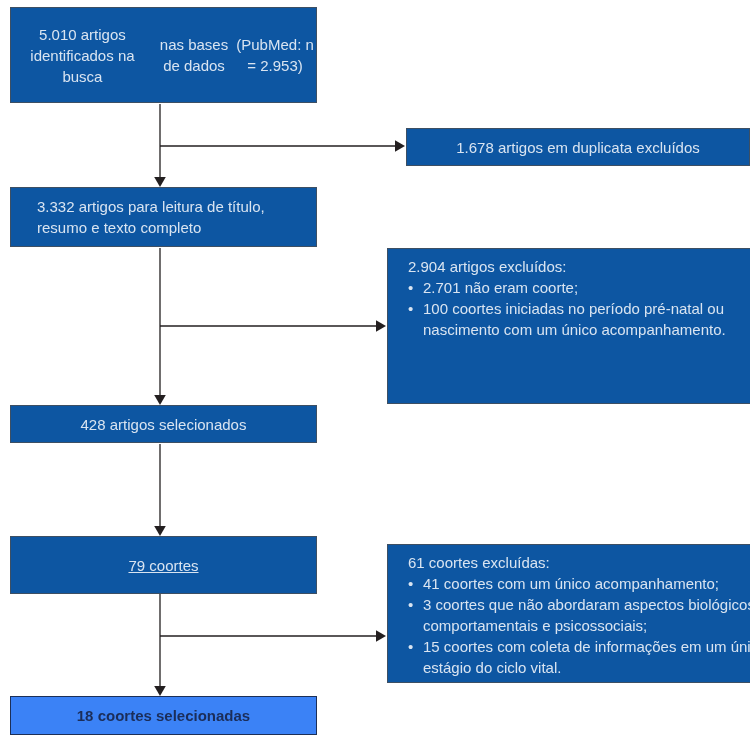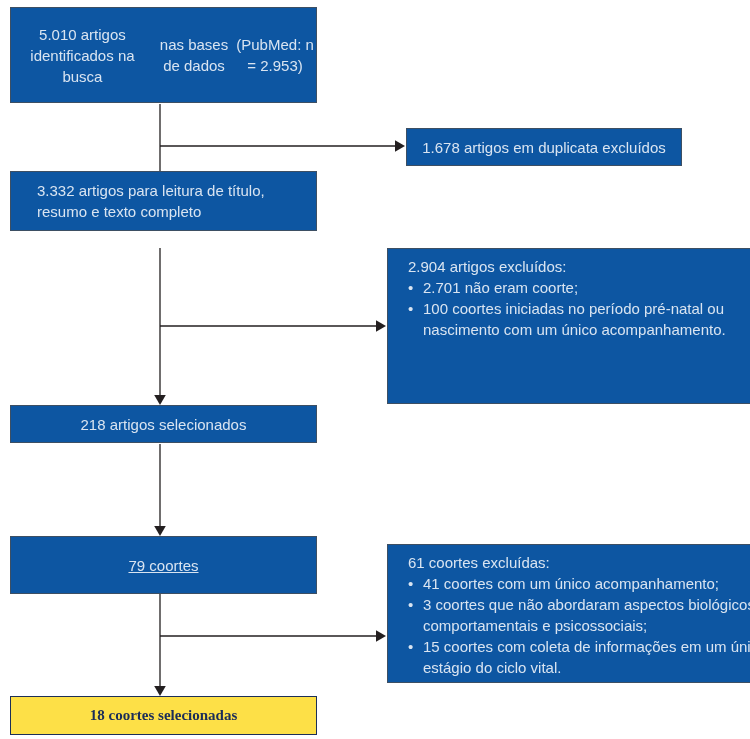--- a/index.html
+++ b/index.html
@@ -32,29 +32,28 @@
     flex-direction: column;
     justify-content: center;
     text-align: left;
     padding-left: 26px;
     padding-right: 8px;
   }
   .box.detail {
     padding: 7px 8px 7px 20px;
   }
   .box.highlight {
-    background: #fde047;
+    background: #3b82f6;
     border: 1.5px solid #1c2f57;
     color: #1b2d59;
     font-weight: bold;
-    font-family: Liberation Serif, serif;
   }
   #box-identified   { left: 10px;  top: 7px;   width: 307px; height: 96px; }
-  #box-duplicates   { left: 406px; top: 128px; width: 276px; height: 38px; }
-  #box-screening    { left: 10px;  top: 171px; width: 307px; height: 60px; }
+  #box-duplicates   { left: 406px; top: 128px; width: 344px; height: 38px; }
+  #box-screening    { left: 10px;  top: 187px; width: 307px; height: 60px; }
   #box-excluded-art { left: 387px; top: 248px; width: 379px; height: 156px; }
   #box-selected-art { left: 10px;  top: 405px; width: 307px; height: 38px; }
   #box-cohorts      { left: 10px;  top: 536px; width: 307px; height: 58px; text-decoration: underline; }
   #box-excluded-coh { left: 387px; top: 544px; width: 397px; height: 139px; }
   #box-final        { left: 10px;  top: 696px; width: 307px; height: 39px; }
   ul.bullets {
     margin: 0;
     padding: 0;
     list-style: none;
   }
@@ -123,21 +122,21 @@
 
   <div class="box detail" id="box-excluded-art">
     <div>2.904 artigos excluídos:</div>
     <ul class="bullets">
       <li>2.701 não eram coorte;</li>
       <li>100 coortes iniciadas no período pré-natal ou nascimento com um único acompanhamento.</li>
     </ul>
   </div>
 
   <div class="box center" id="box-selected-art">
-    <div>218 artigos selecionados</div>
+    <div>428 artigos selecionados</div>
   </div>
 
   <div class="box center" id="box-cohorts">
     <div>79 coortes</div>
   </div>
 
   <div class="box detail" id="box-excluded-coh">
     <div>61 coortes excluídas:</div>
     <ul class="bullets">
       <li>41 coortes com um único acompanhamento;</li>

